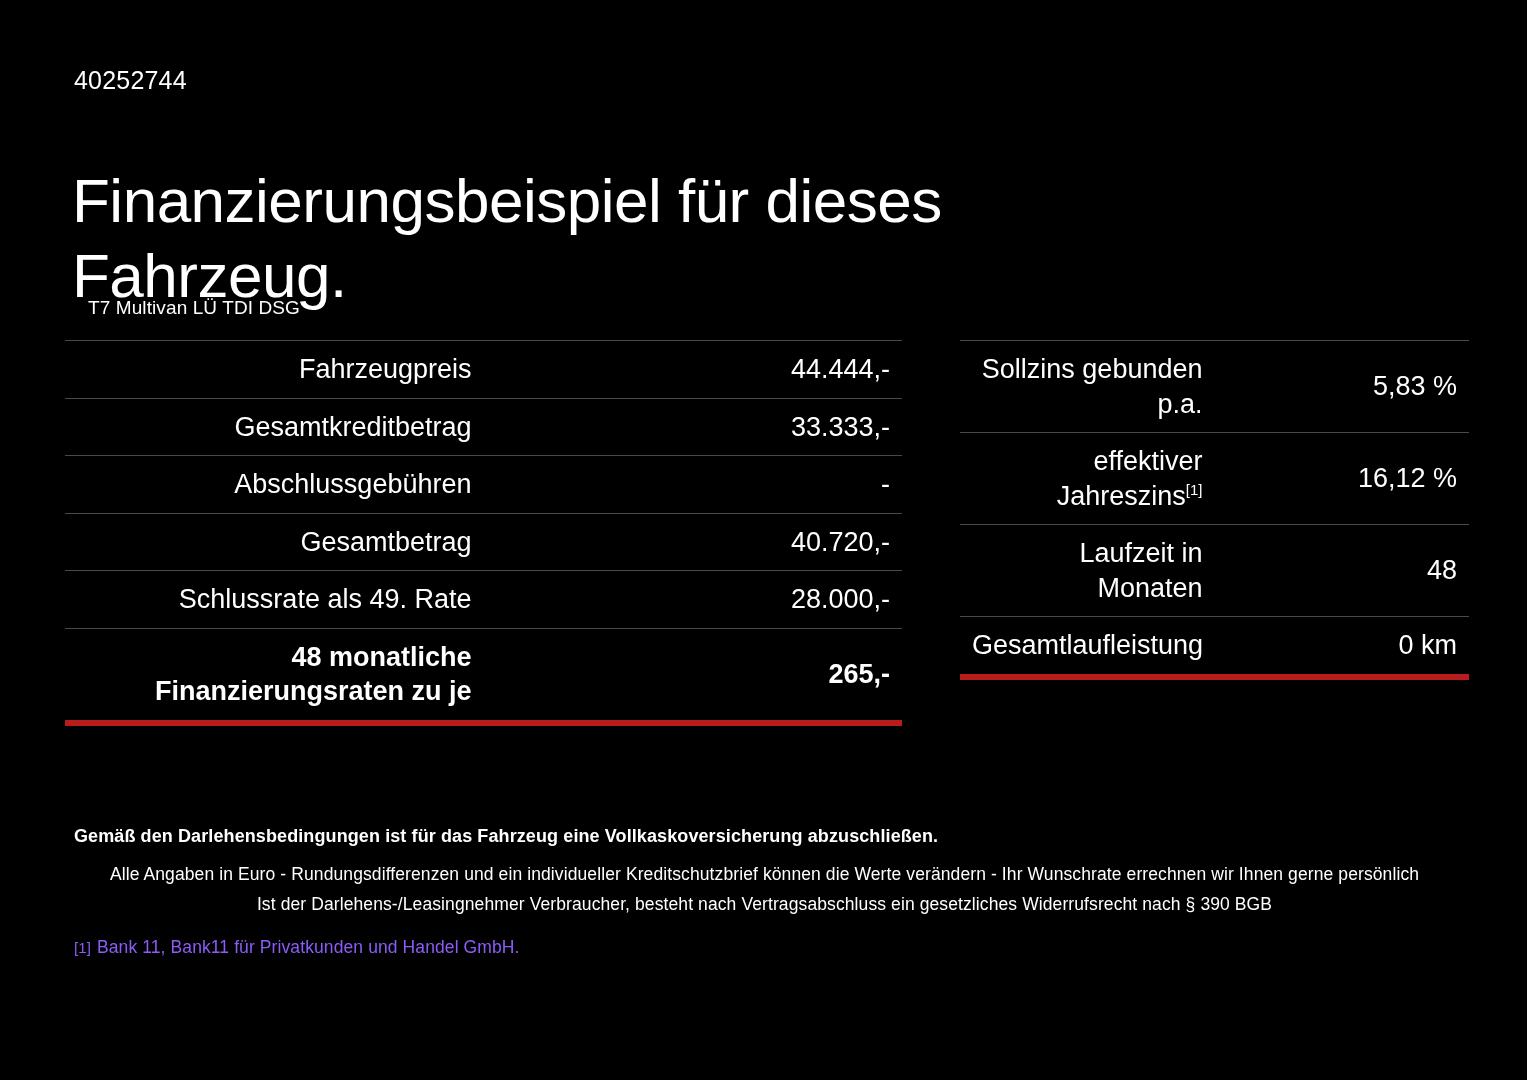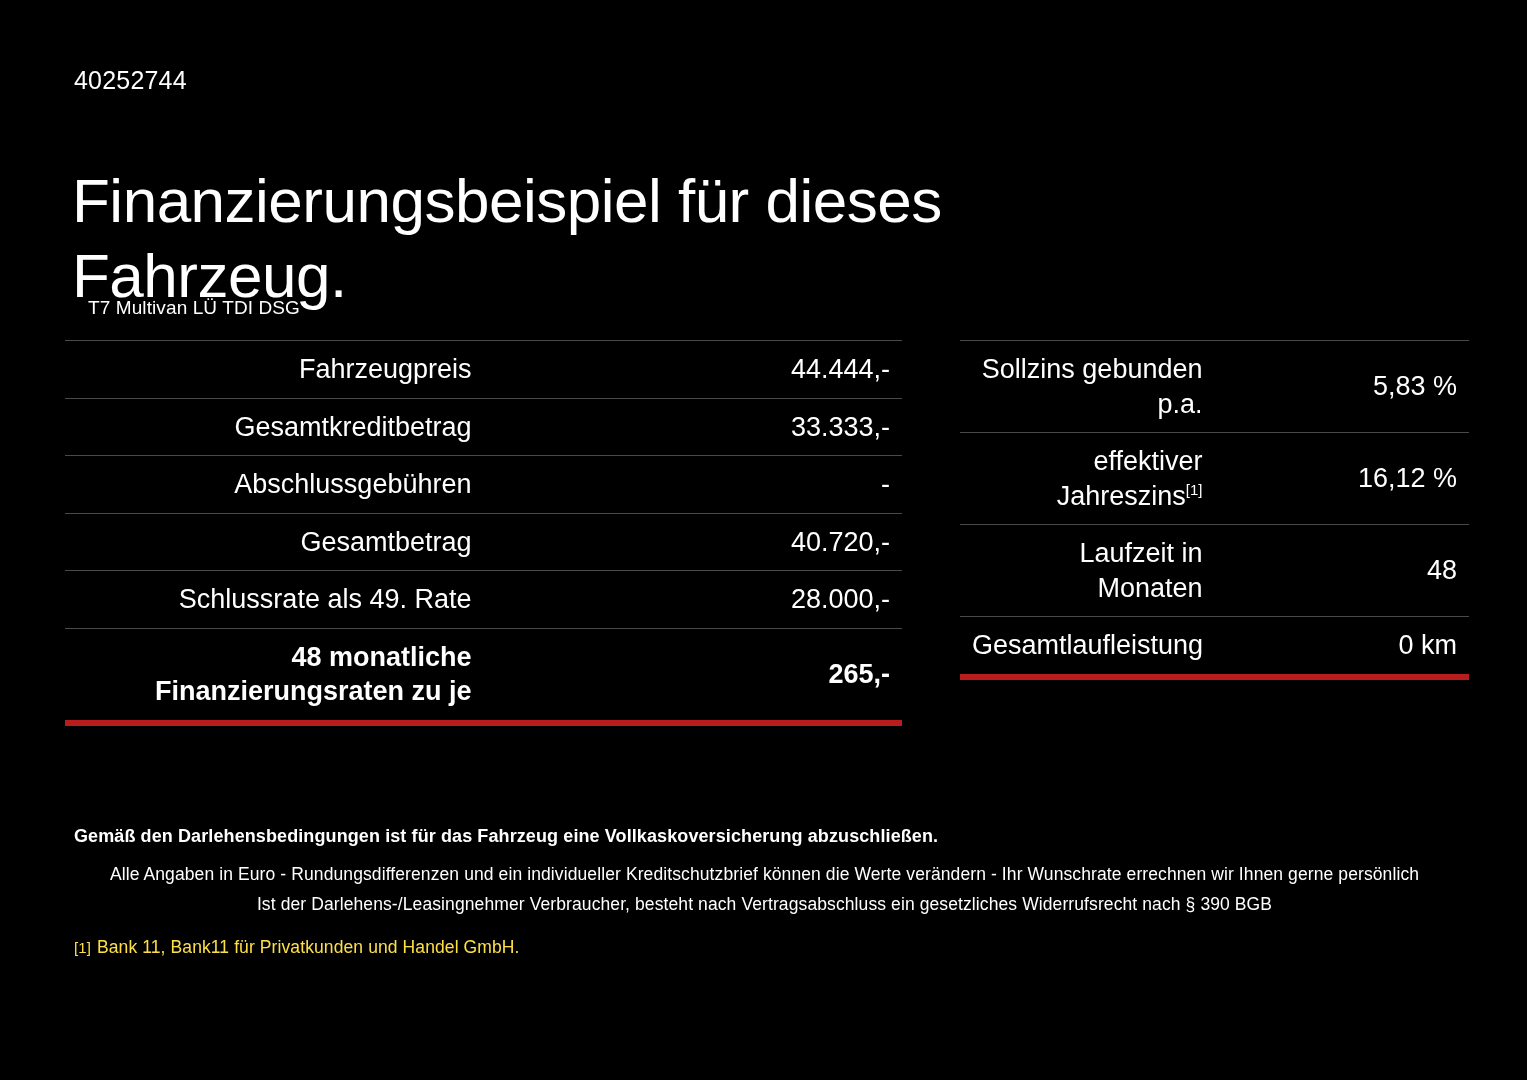--- a/index.html
+++ b/index.html
@@ -113,21 +113,21 @@
   }
   .fn-line {
     font-size: 17.5px;
     color: #ffffff;
     margin-bottom: 9px;
     letter-spacing: 0.1px;
     text-align: center;
   }
   .fn-ref {
     font-size: 17.5px;
-    color: #fde047;
+    color: #8b5cf6;
     margin-top: 22px;
     letter-spacing: 0.1px;
   }
   .fn-ref .marker {
     font-size: 15px;
     vertical-align: baseline;
     margin-right: 6px;
   }
 </style>
 </head>

